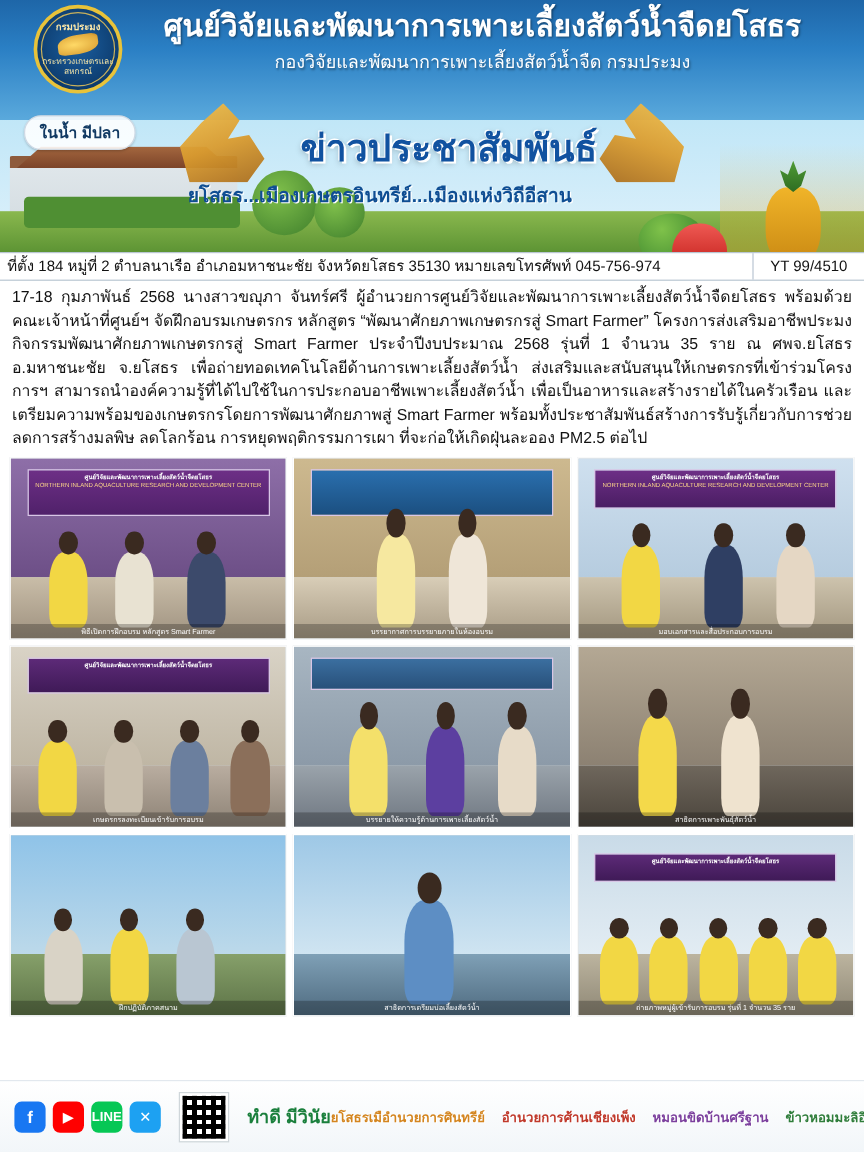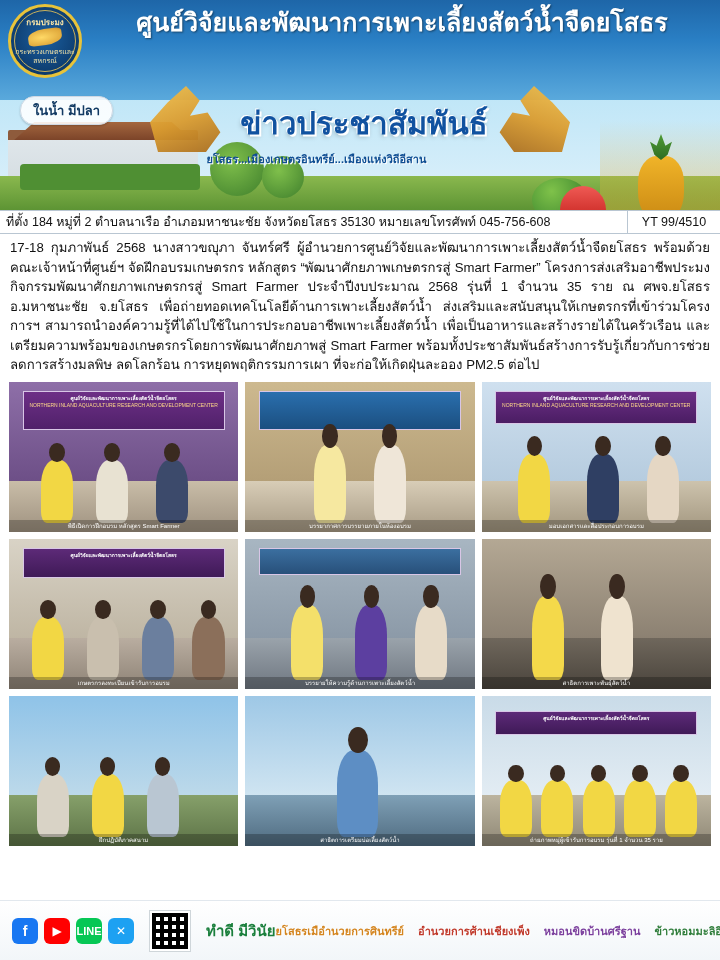--- a/index.html
+++ b/index.html
@@ -37,21 +37,21 @@
     text-shadow: 1px 1px 2px rgba(0,0,0,.45);
     white-space: nowrap;
   }
   .hdr-sub {
     font-size: 15px; color: #ffffff; margin-top: 2px;
     text-shadow: 1px 1px 2px rgba(0,0,0,.4);
     white-space: nowrap;
   }
   
   .logo {
-    position: absolute; left: 8px; top: 4px;
+    position: absolute; left: 28px; top: 4px;
     width: 74px; height: 74px; border-radius: 50%;
     background: radial-gradient(circle at 50% 45%, #1b5fa0 0%, #0d3c6e 70%, #072a4e 100%);
     border: 3px solid #e8c33a;
     display: flex; align-items: center; justify-content: center;
     overflow: hidden;
   }
   .logo .logo-inner {
     width: 62px; height: 62px; border-radius: 50%;
     border: 1px solid #c9b15c;
     display: flex; flex-direction: column; align-items: center; justify-content: center;
@@ -69,42 +69,42 @@
     position: absolute; left: 20px; top: 96px;
     padding: 3px 12px; border-radius: 14px;
     background: rgba(255,255,255,.88);
     border: 1px solid #cfd9e4;
     font-size: 13px; color: #123a63; font-weight: bold;
     box-shadow: 0 1px 2px rgba(0,0,0,.2);
     white-space: nowrap;
   }
   
   .banner-wrap {
-    position: absolute; left: 154px; top: 92px; width: 420px; height: 62px;
+    position: absolute; left: 164px; top: 92px; width: 420px; height: 62px;
     display: flex; align-items: center; justify-content: center;
   }
   .banner-ribbon {
     position: relative;
     padding: 4px 42px;
     font-size: 31px; font-weight: bold; color: #1152a0;
     text-shadow: 2px 2px 0 #ffffff, -1px -1px 0 #ffffff, 0 2px 5px rgba(0,0,0,.25);
     white-space: nowrap;
   }
   .naga-l, .naga-r {
     position: absolute; top: 86px; width: 80px; height: 66px;
     background: linear-gradient(160deg, #f2c14e 0%, #d99b2f 50%, #a66a1d 100%);
     clip-path: polygon(10% 100%, 0% 55%, 22% 25%, 45% 0%, 62% 22%, 50% 45%, 72% 40%, 88% 70%, 70% 100%);
     opacity: .95;
   }
   .naga-l { left: 150px; }
   .naga-r { right: 150px; transform: scaleX(-1); }
   .hdr-slogan {
     position: absolute; left: 0; top: 150px; width: 633px;
     text-align: center;
-    font-size: 11px; font-weight: bold; color: #0f4e93;
+    font-size: 16px; font-weight: bold; color: #0f4e93;
     text-shadow: 1px 1px 0 #ffffff;
     white-space: nowrap;
   }
   
   .scene {
     position: absolute; left: 0; top: 60px; width: 720px; height: 150px;
     overflow: hidden;
   }
   .scene-building {
     position: absolute; left: 8px; top: 70px; width: 190px; height: 80px;
@@ -309,36 +309,37 @@
     <div class="logo">
       <div class="logo-inner">
         <div class="logo-top">กรมประมง</div>
         <div class="logo-fish"></div>
         <div>กระทรวงเกษตรและสหกรณ์</div>
       </div>
     </div>
 
     <div class="hdr-title-block">
       <div class="hdr-title">ศูนย์วิจัยและพัฒนาการเพาะเลี้ยงสัตว์น้ำจืดยโสธร</div>
+      <div class="hdr-sub">กองวิจัยและพัฒนาการเพาะเลี้ยงสัตว์น้ำจืด  กรมประมง</div>
     </div>
 
     <div class="badge-fish">ในน้ำ มีปลา</div>
 
     <div class="naga-l"></div>
     <div class="naga-r"></div>
 
     <div class="banner-wrap">
       <div class="banner-ribbon">ข่าวประชาสัมพันธ์</div>
     </div>
 
     <div class="hdr-slogan">ยโสธร...เมืองเกษตรอินทรีย์...เมืองแห่งวิถีอีสาน</div>
   </div>
 
   <div class="infobar">
-    <div class="cell addr">ที่ตั้ง 184  หมู่ที่  2   ตำบลนาเรือ   อำเภอมหาชนะชัย  จังหวัดยโสธร  35130   หมายเลขโทรศัพท์ 045-756-608</div>
+    <div class="cell addr">ที่ตั้ง 184  หมู่ที่  2   ตำบลนาเรือ   อำเภอมหาชนะชัย  จังหวัดยโสธร  35130   หมายเลขโทรศัพท์ 045-756-974</div>
     <div class="sep"></div>
     <div class="cell docno">YT 99/4510</div>
   </div>
 
   <div class="article">17-18 กุมภาพันธ์ 2568 นางสาวขญุภา จันทร์ศรี ผู้อำนวยการศูนย์วิจัยและพัฒนาการเพาะเลี้ยงสัตว์น้ำจืดยโสธร พร้อมด้วยคณะเจ้าหน้าที่ศูนย์ฯ จัดฝึกอบรมเกษตรกร หลักสูตร “พัฒนาศักยภาพเกษตรกรสู่ Smart Farmer” โครงการส่งเสริมอาชีพประมง กิจกรรมพัฒนาศักยภาพเกษตรกรสู่ Smart  Farmer  ประจำปีงบประมาณ 2568 รุ่นที่ 1 จำนวน 35 ราย ณ ศพจ.ยโสธร อ.มหาชนะชัย จ.ยโสธร เพื่อถ่ายทอดเทคโนโลยีด้านการเพาะเลี้ยงสัตว์น้ำ ส่งเสริมและสนับสนุนให้เกษตรกรที่เข้าร่วมโครงการฯ สามารถนำองค์ความรู้ที่ได้ไปใช้ในการประกอบอาชีพเพาะเลี้ยงสัตว์น้ำ เพื่อเป็นอาหารและสร้างรายได้ในครัวเรือน และเตรียมความพร้อมของเกษตรกรโดยการพัฒนาศักยภาพสู่ Smart Farmer พร้อมทั้งประชาสัมพันธ์สร้างการรับรู้เกี่ยวกับการช่วยลดการสร้างมลพิษ ลดโลกร้อน การหยุดพฤติกรรมการเผา ที่จะก่อให้เกิดฝุ่นละออง PM2.5 ต่อไป</div>
 
   <div class="grid">
 
     <div class="photo">
       <div class="p-wall" style="background:linear-gradient(180deg,#8e6fa8 0%,#6d4f87 100%)"></div>

